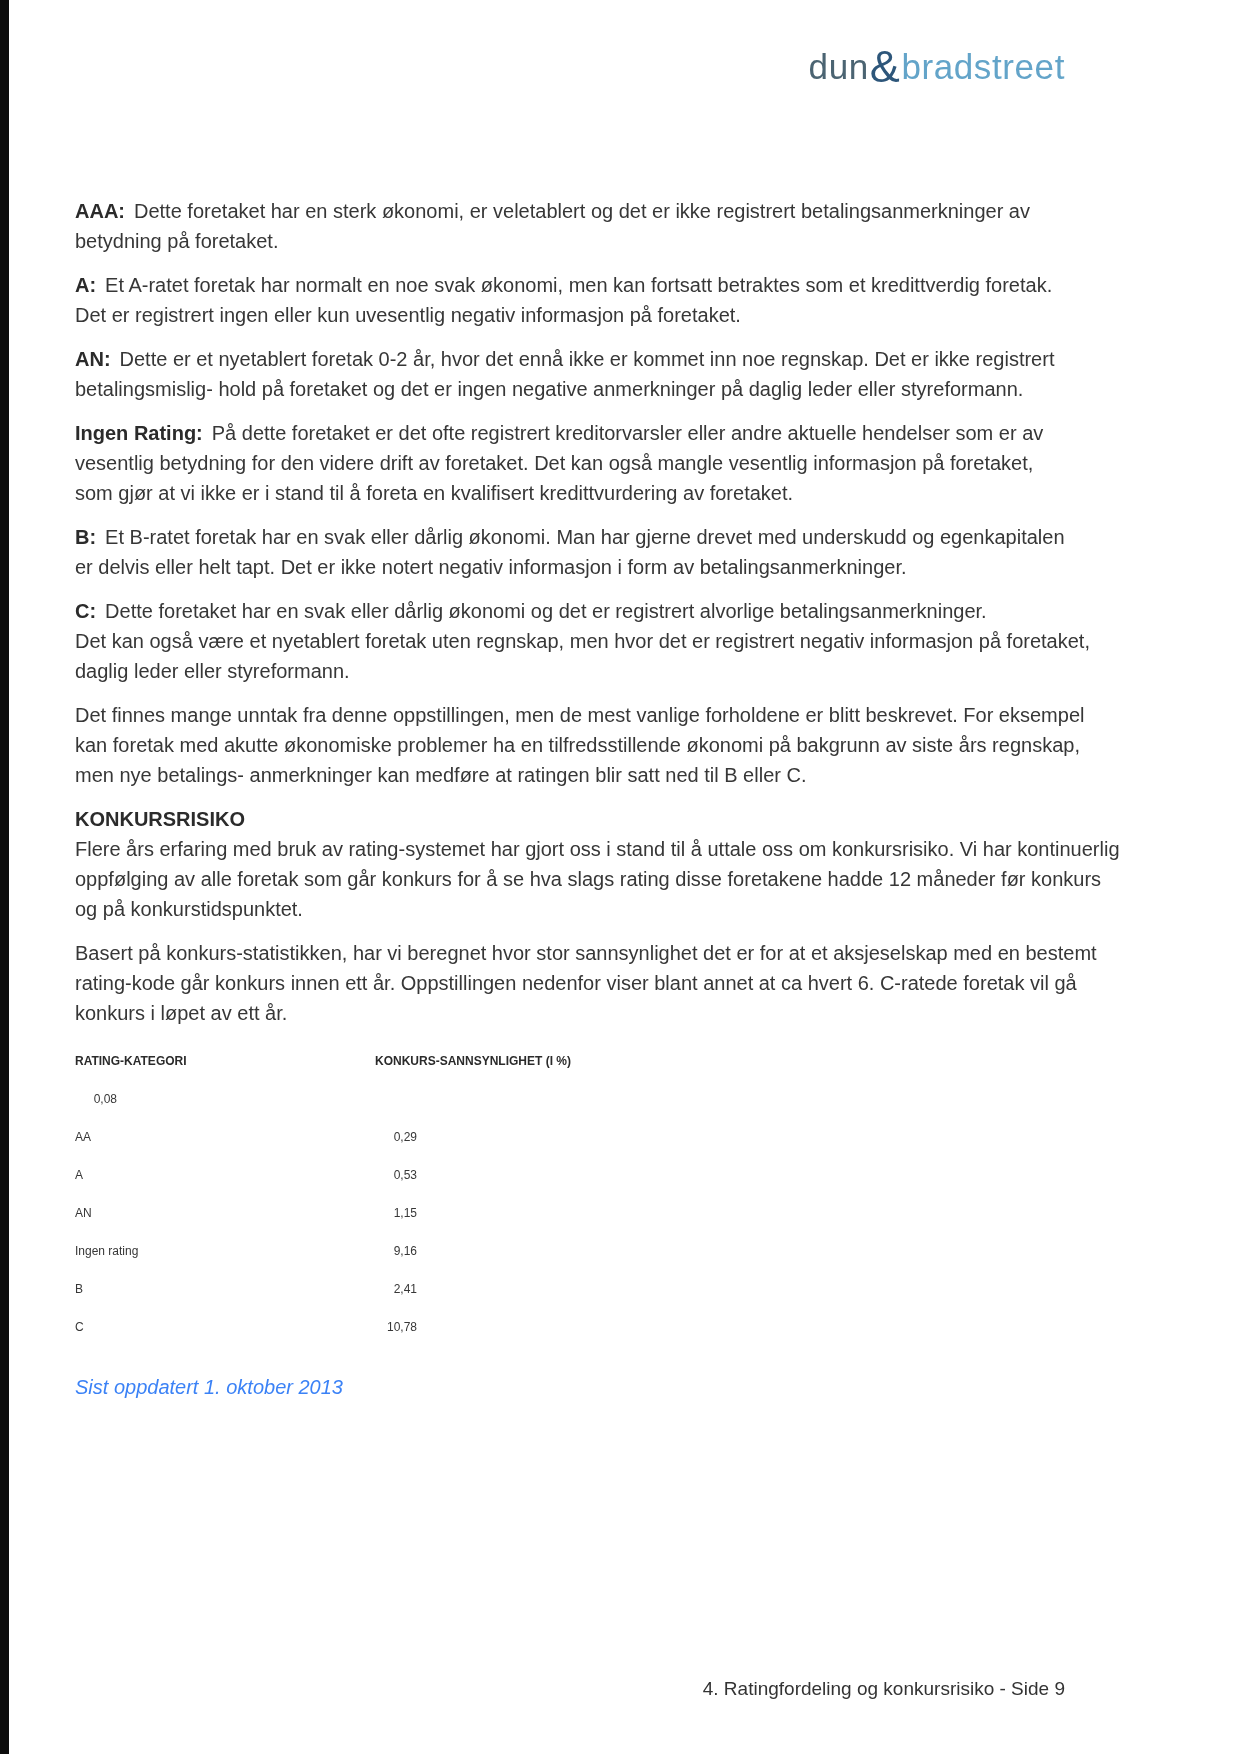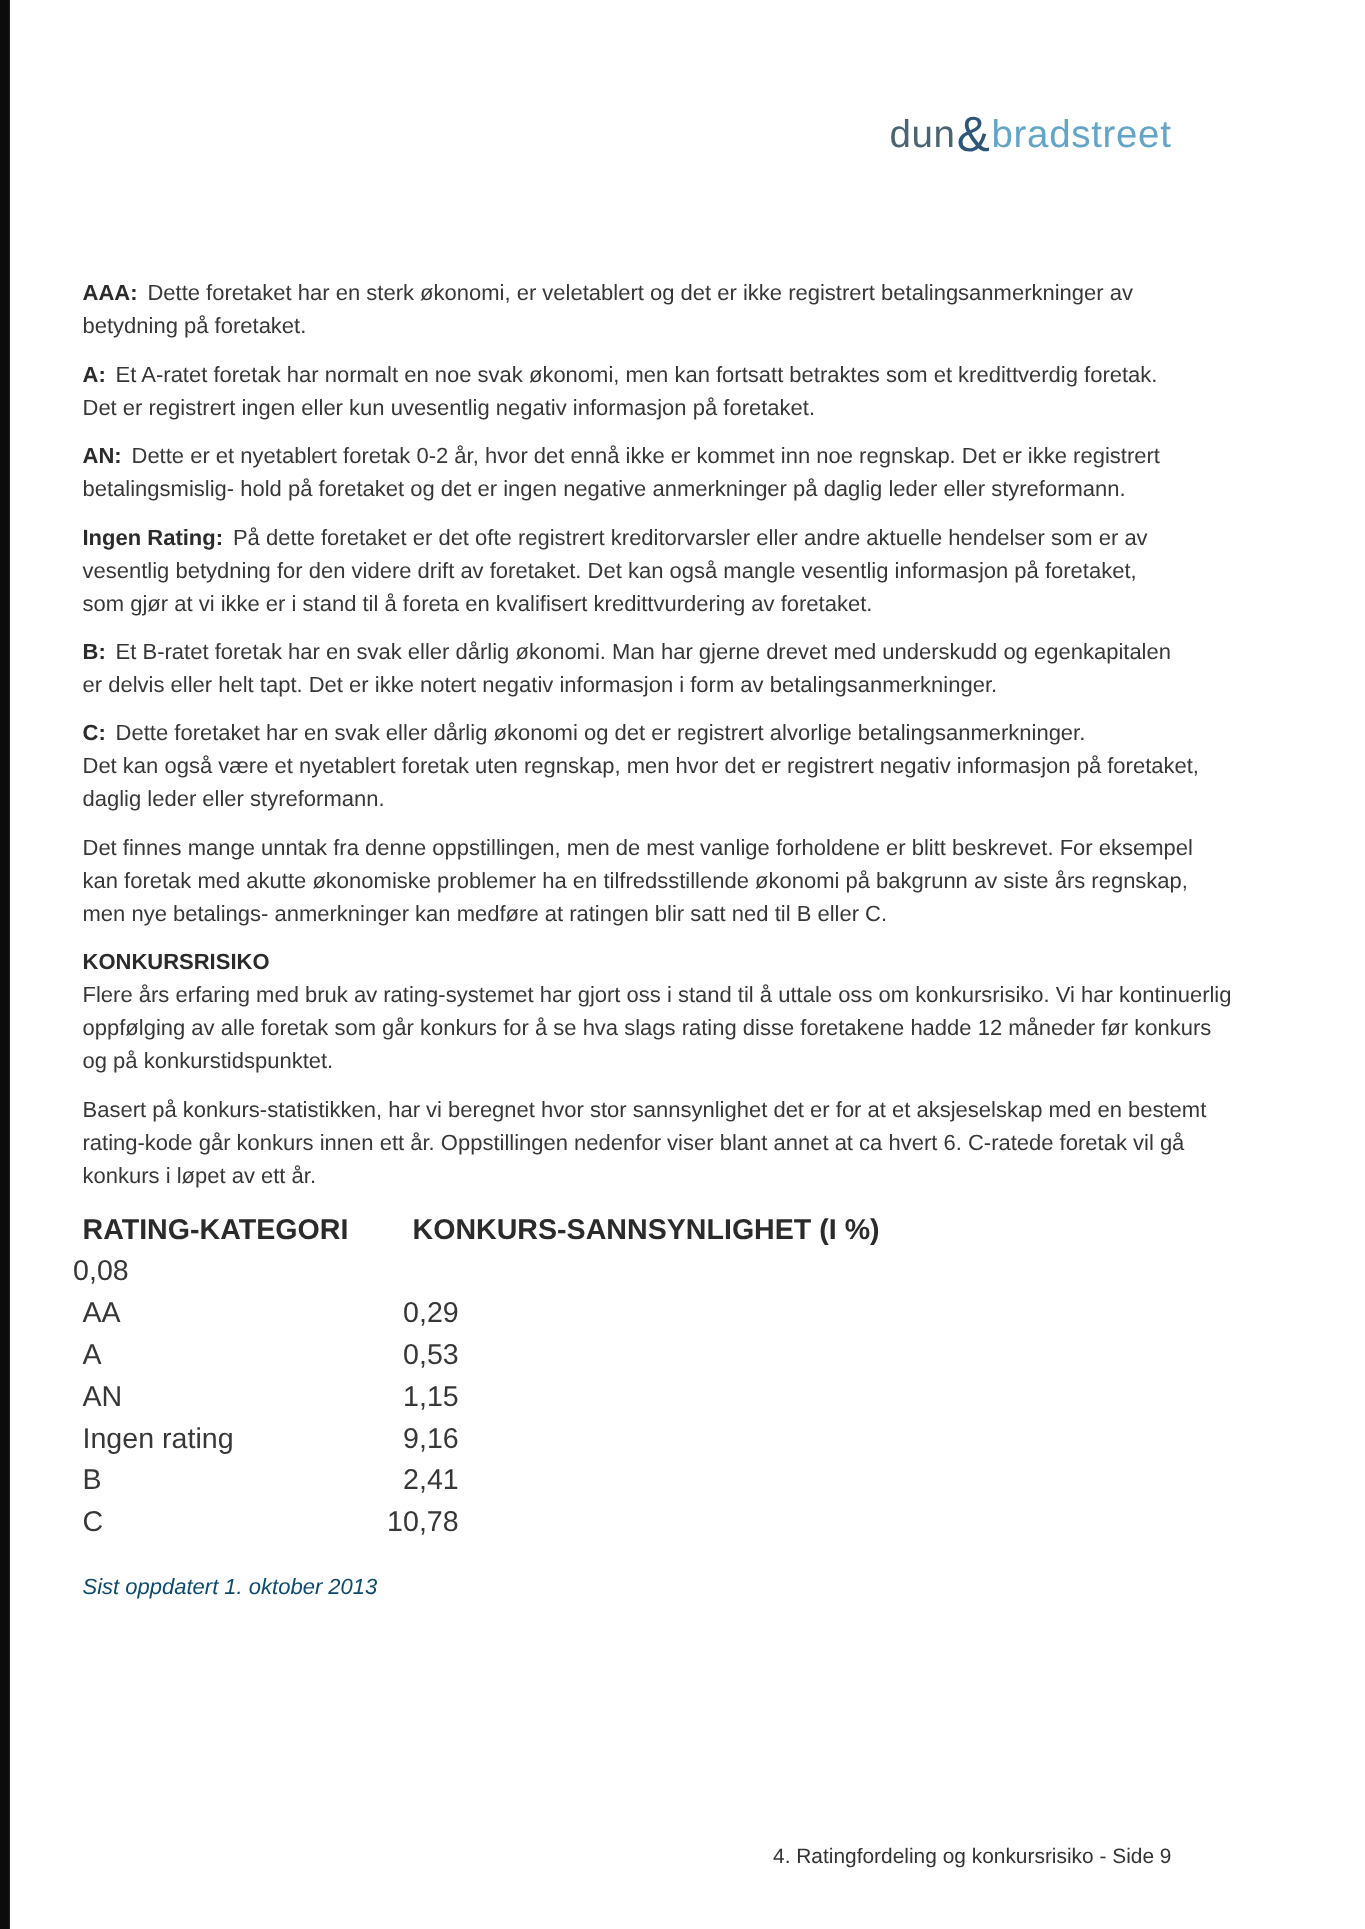--- a/index.html
+++ b/index.html
@@ -9,50 +9,50 @@
     font-family:"Liberation Sans", sans-serif;
     color:#373737; overflow:hidden;
   }
   .edge-bar {
     position:absolute; left:0; top:0; width:9px; height:1754px; background:#0c0c0c;
   }
   .content { position:absolute; left:75px; top:0; width:990px; }
 
   
   .logo {
-    margin-top:96px; margin-bottom:106px;
+    margin-top:41px; margin-bottom:106px;
     text-align:right; font-size:35px; letter-spacing:0.6px;
     line-height:46px; white-space:nowrap;
   }
   .logo-dun  { color:#4b6472; }
   .logo-amp  { color:#2d567a; font-size:45px; font-weight:500; margin:0 1px; position:relative; top:3px; }
   .logo-brad { color:#63a4c9; }
 
   
   p.body {
     font-size:20px; line-height:30px; margin:0 0 14px 0;
     width:1090px; color:#373737;
   }
   p.body .lines { white-space:pre-line; }
   p.body b.lbl { font-weight:bold; color:#2b2b2b; margin-right:9px; }
   p.heading { font-size:20px; line-height:30px; font-weight:bold; color:#2b2b2b; margin:0; }
   p.after-heading { margin-top:0; }
 
   
-  .tbl { margin-top:8px; font-size:26px; width:1090px; }
+  .tbl { margin-top:8px; font-size:12px; width:1090px; }
   .tbl .row { display:flex; line-height:38px; }
   .tbl .c1 { width:300px; }
   .tbl .c2 { width:82px; margin-left:-40px; text-align:right; }
   .tbl .row.hdr { font-weight:bold; color:#2b2b2b; }
   .tbl .row.hdr .c1 { width:300px; }
   .tbl .row.hdr .c2 { width:auto; margin-left:0; text-align:left; }
 
   .last-updated {
     margin-top:26px; font-size:20px; line-height:30px;
-    font-style:italic; color:#0c4a6e;
+    font-style:italic; color:#3b82f6;
   }
 
   .page-footer {
     position:absolute; left:75px; top:1678px; width:990px;
     text-align:right; font-size:19px; color:#333333;
   }
 </style>
 </head>
 <body>
 

